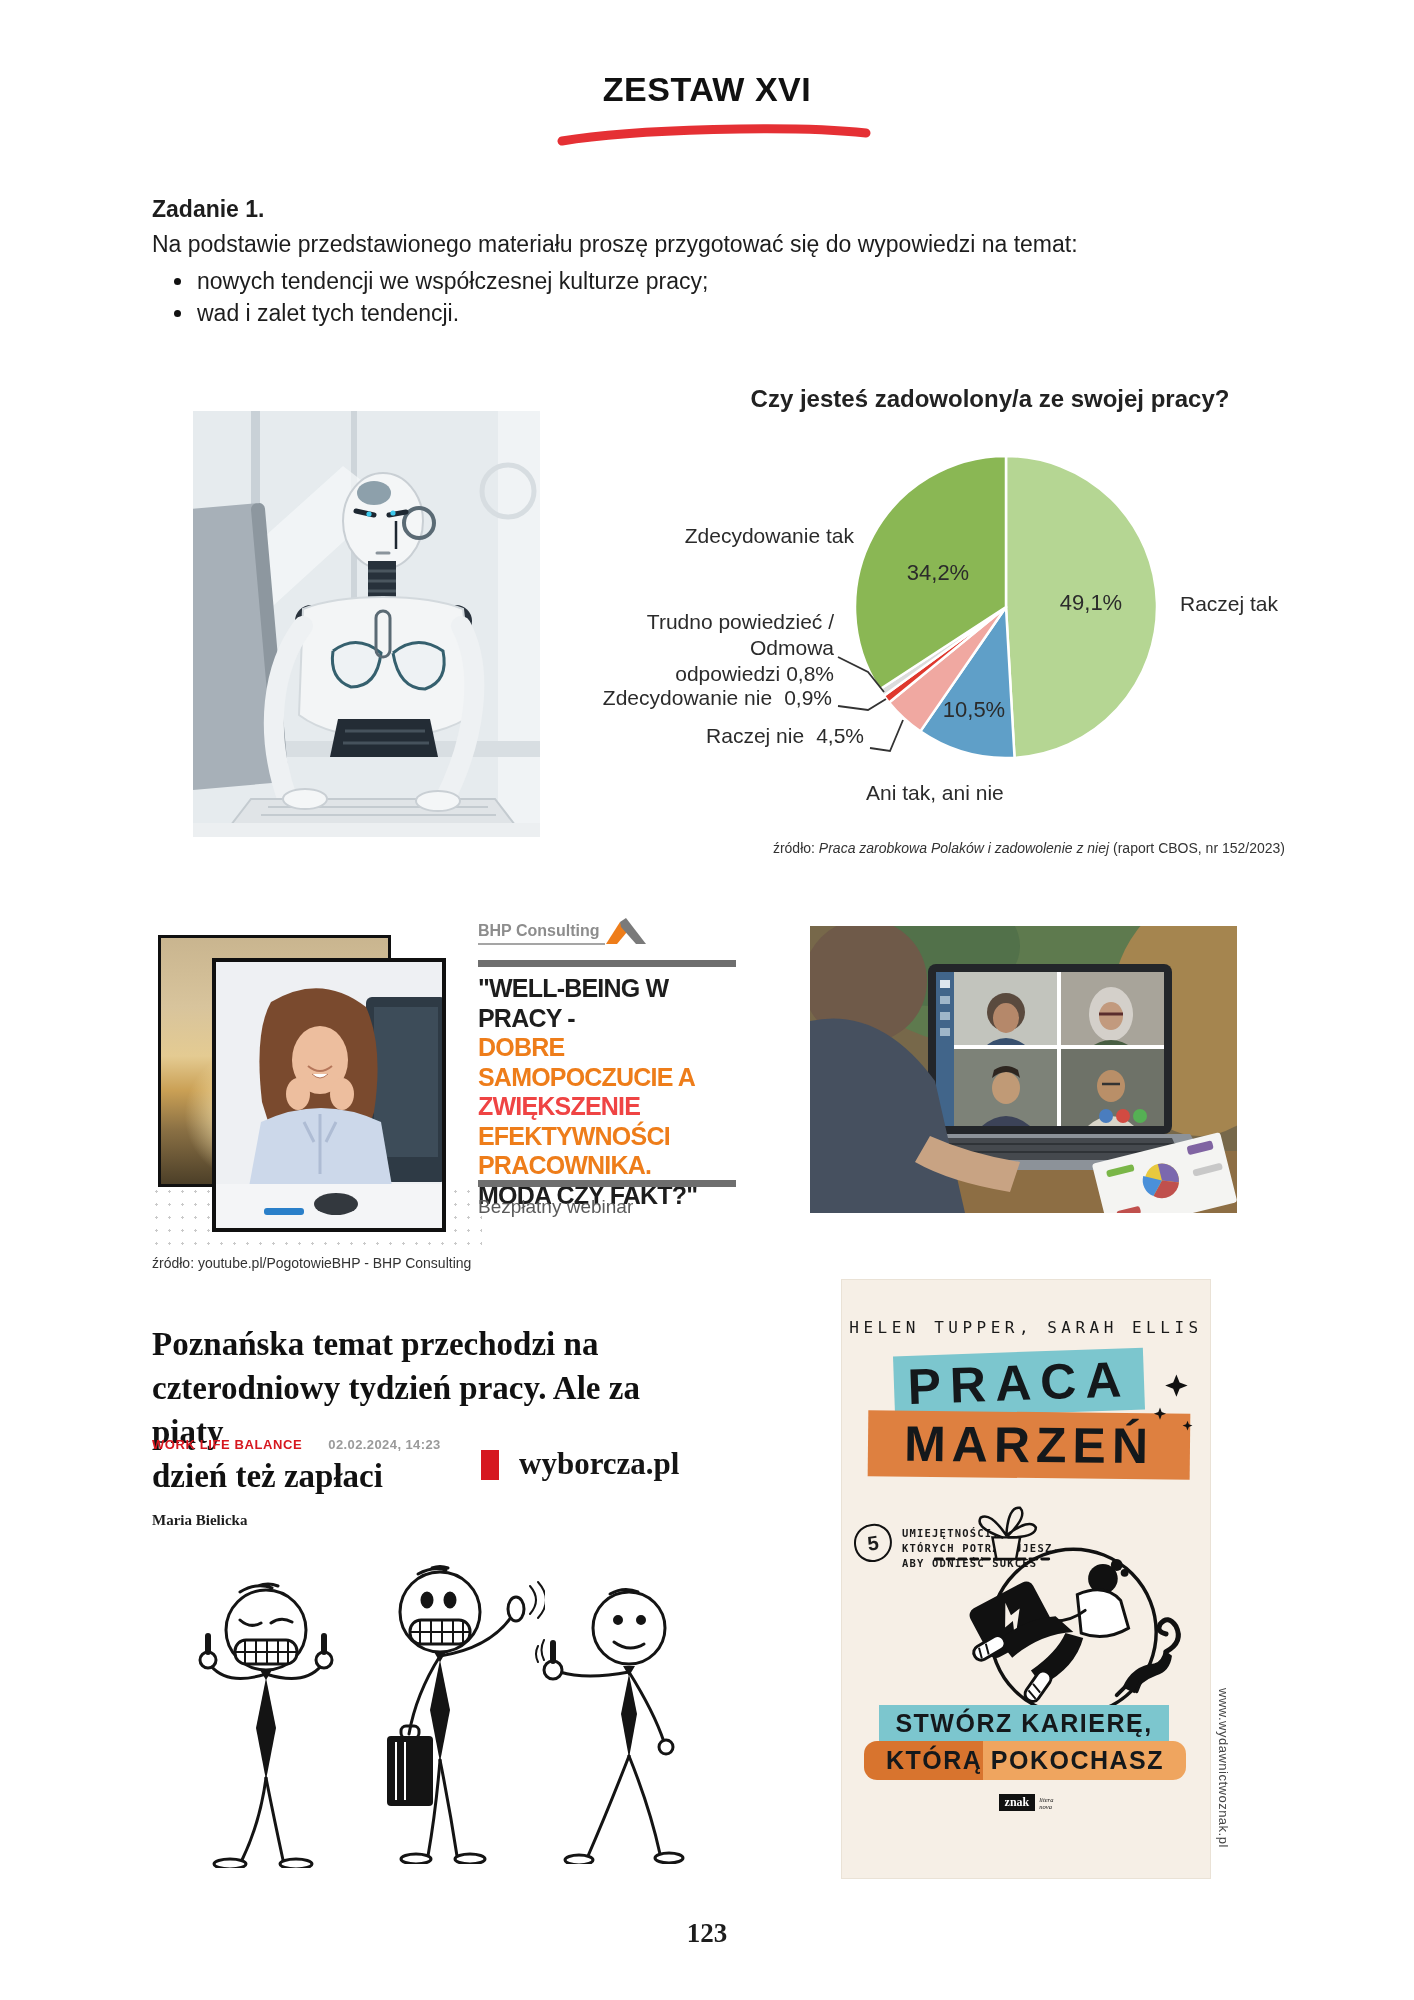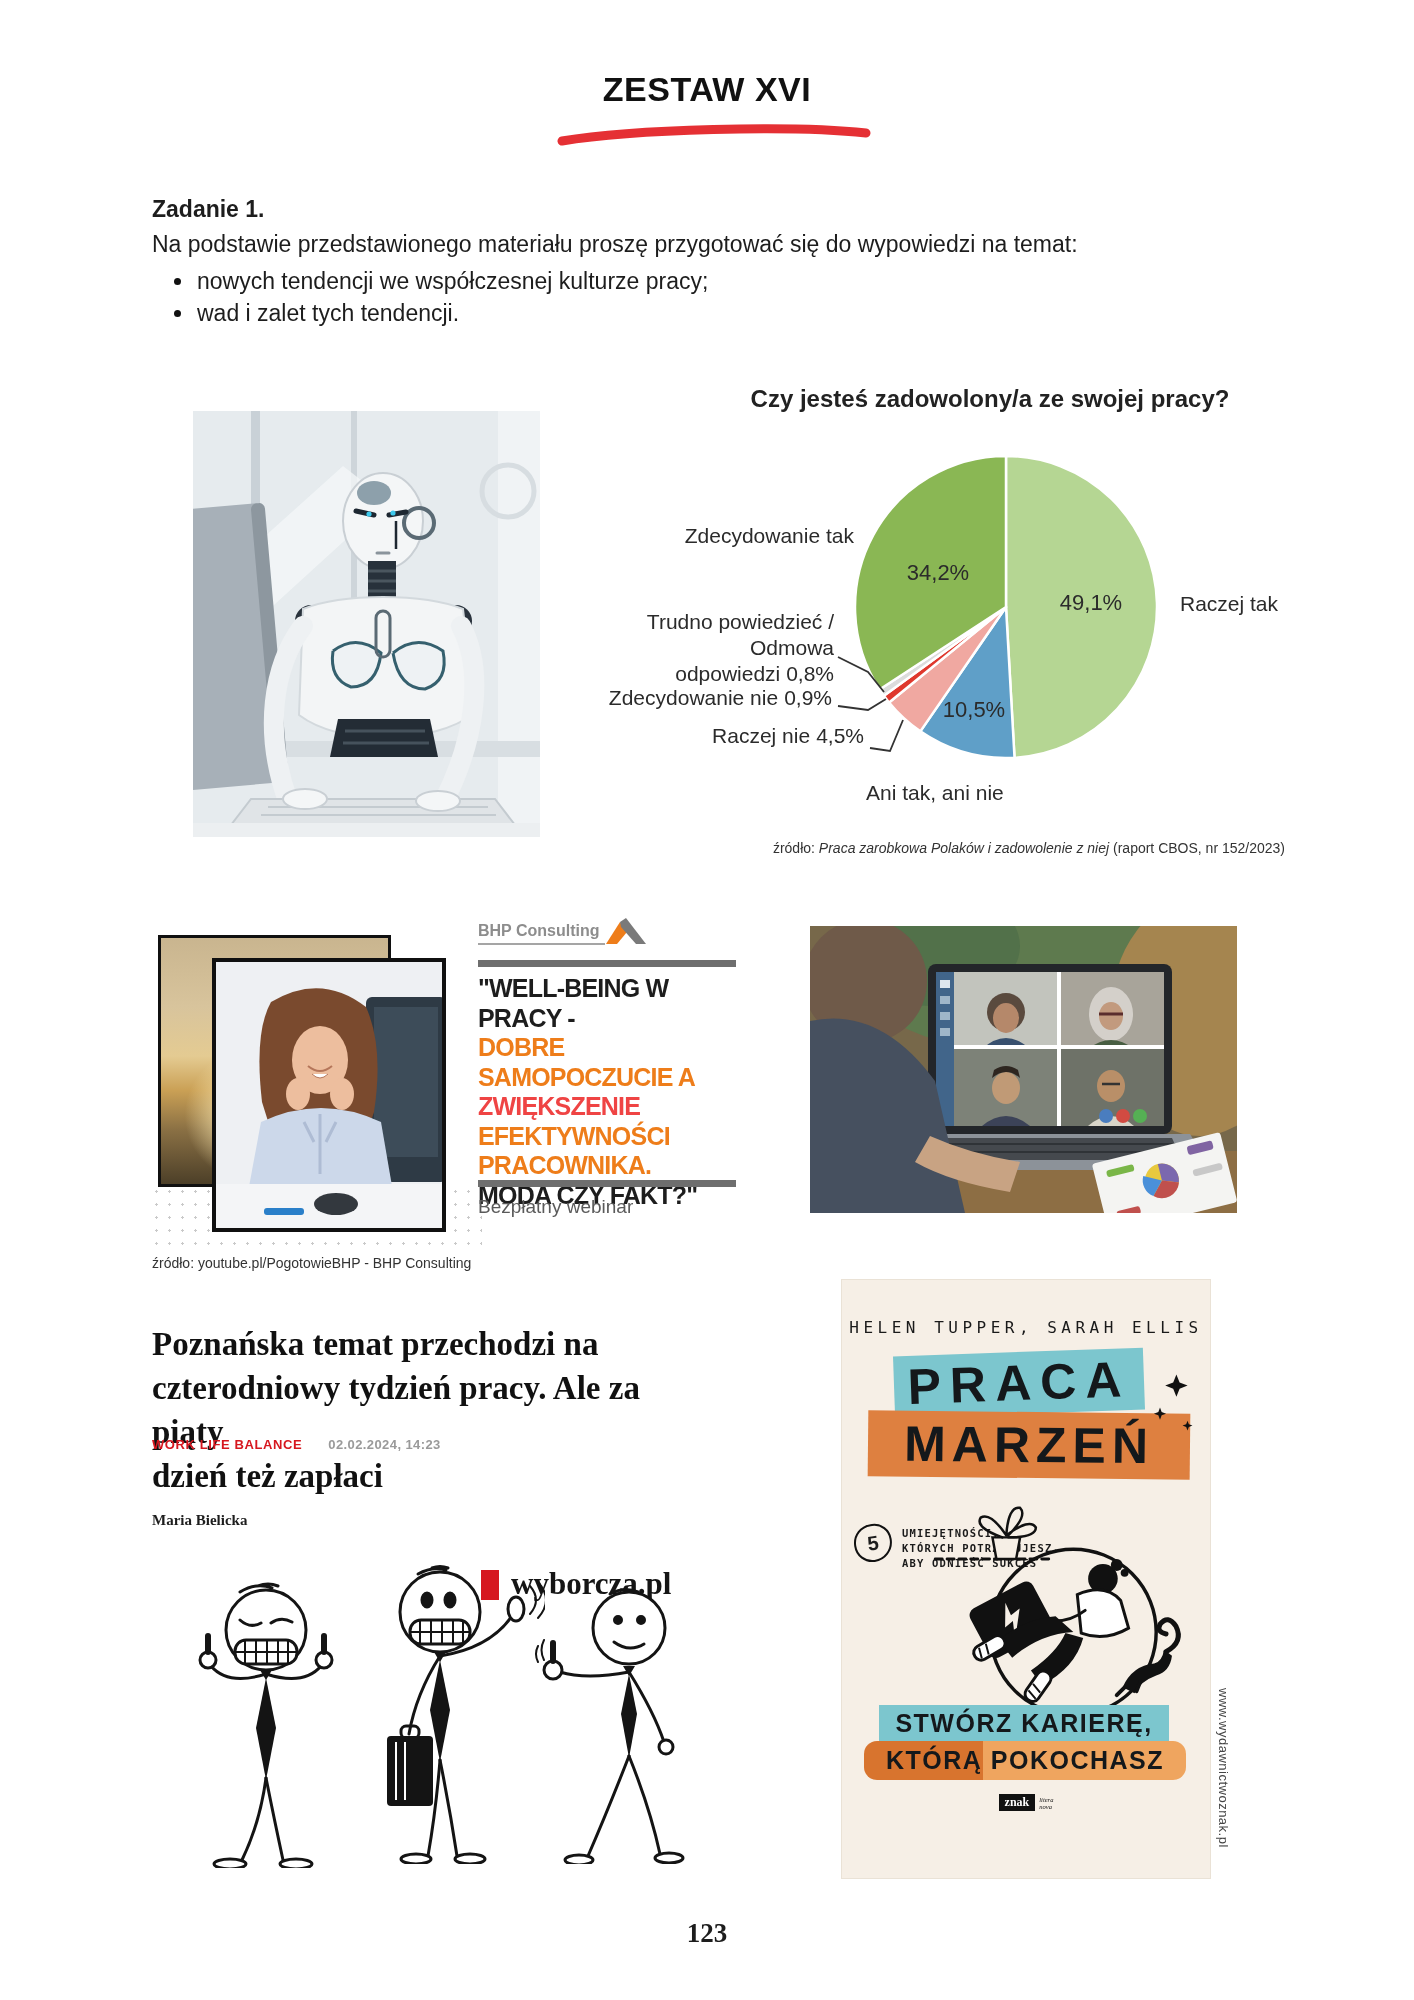--- a/index.html
+++ b/index.html
@@ -12,39 +12,39 @@
   .task-intro{left:152px;top:231px;font-size:23px;}
   .bullet-row{left:174px;font-size:23px;display:flex;align-items:center;}
   .bullet-dot{width:7px;height:7px;border-radius:50%;background:#111;margin-right:16px;flex:0 0 auto;}
   
   .chart-wrap{left:640px;top:385px;width:660px;height:492px;}
   .chart-title{position:absolute;left:40px;right:0;top:0;text-align:center;font-size:24px;font-weight:700;color:#222;}
   .pie-svg{position:absolute;left:166px;top:22px;}
   .pie-label{position:absolute;font-size:21px;color:#2b2b2b;line-height:26px;}
   .pie-pct{position:absolute;font-size:22px;color:#2b2b2b;transform:translate(-50%,-50%);}
   .lbl-right{text-align:right;}
-  .lbl-row{display:flex;justify-content:flex-end;gap:6px;}
+  .lbl-row{display:flex;justify-content:flex-end;gap:12px;}
   .chart-source{position:absolute;right:15px;top:455px;font-size:14px;color:#333;}
   .chart-source .it{font-style:italic;}
   
   .photo-frame{position:absolute;border:3px solid #101010;overflow:hidden;background:#ddd;}
   .dots{background-image:radial-gradient(#c9c9c9 1.2px,transparent 1.4px);background-size:13px 13px;}
   
   .ad-wrap{left:476px;top:918px;width:262px;height:300px;}
   .ad-brand{position:absolute;left:2px;top:4px;font-size:16px;font-weight:700;color:#8d8d8d;border-bottom:2px solid #a5a5a5;padding-bottom:3px;padding-right:6px;}
   .ad-bar{position:absolute;left:2px;width:258px;height:7px;background:#6e6e6e;}
   .ad-headline{position:absolute;left:2px;top:56px;width:260px;font-size:25px;line-height:29.5px;font-weight:700;letter-spacing:-0.8px;color:#1d1d1d;}
   .ad-footer{position:absolute;left:2px;top:278px;font-size:19px;color:#5a5a5a;}
   .src-line{font-size:14px;color:#333;}
   
   .article-headline{left:152px;top:1322px;width:540px;font-family:"Liberation Serif",serif;font-size:33px;line-height:44px;font-weight:700;color:#111;}
   .article-meta{left:152px;top:1437px;display:flex;align-items:center;gap:26px;}
   .article-tag{font-size:13px;font-weight:700;letter-spacing:.6px;}
   .article-date{font-size:13px;color:#9a9a9a;font-weight:600;letter-spacing:.4px;}
-  .wyborcza{left:481px;top:1568px;display:flex;align-items:flex-start;gap:12px;}
+  .wyborcza{left:481px;top:1448px;display:flex;align-items:flex-start;gap:20px;}
   .wyborcza-sq{width:18px;height:30px;background:#d6171f;margin-top:2px;}
   .wyborcza-txt{font-family:"Liberation Serif",serif;font-size:31px;font-weight:700;color:#151515;line-height:32px;}
   .article-author{left:152px;top:1512px;font-family:"Liberation Serif",serif;font-size:15px;font-weight:700;}
   
   .book{left:842px;top:1280px;width:368px;height:598px;background:#f6efe6;box-shadow:0 0 0 1px #eae2d6;}
   .book-authors{position:absolute;left:0;right:0;top:38px;text-align:center;font-family:"DejaVu Sans Mono",monospace;font-size:16px;letter-spacing:4.5px;color:#1a1a1a;}
   .book-box{position:absolute;display:flex;align-items:center;justify-content:center;}
   .book-title{font-size:50px;font-weight:800;color:#14181b;letter-spacing:9px;font-family:"Liberation Sans",sans-serif;}
   .badge5{position:absolute;left:12px;top:244px;width:34px;height:34px;border:2.5px solid #111;border-radius:50% 46% 52% 48%;display:flex;align-items:center;justify-content:center;font-size:20px;font-weight:800;transform:rotate(-8deg);background:transparent;}
   .book-sub{position:absolute;left:60px;top:246px;font-size:10.5px;letter-spacing:1.2px;line-height:15px;font-weight:600;color:#1a1a1a;font-family:"DejaVu Sans Mono",monospace;}

